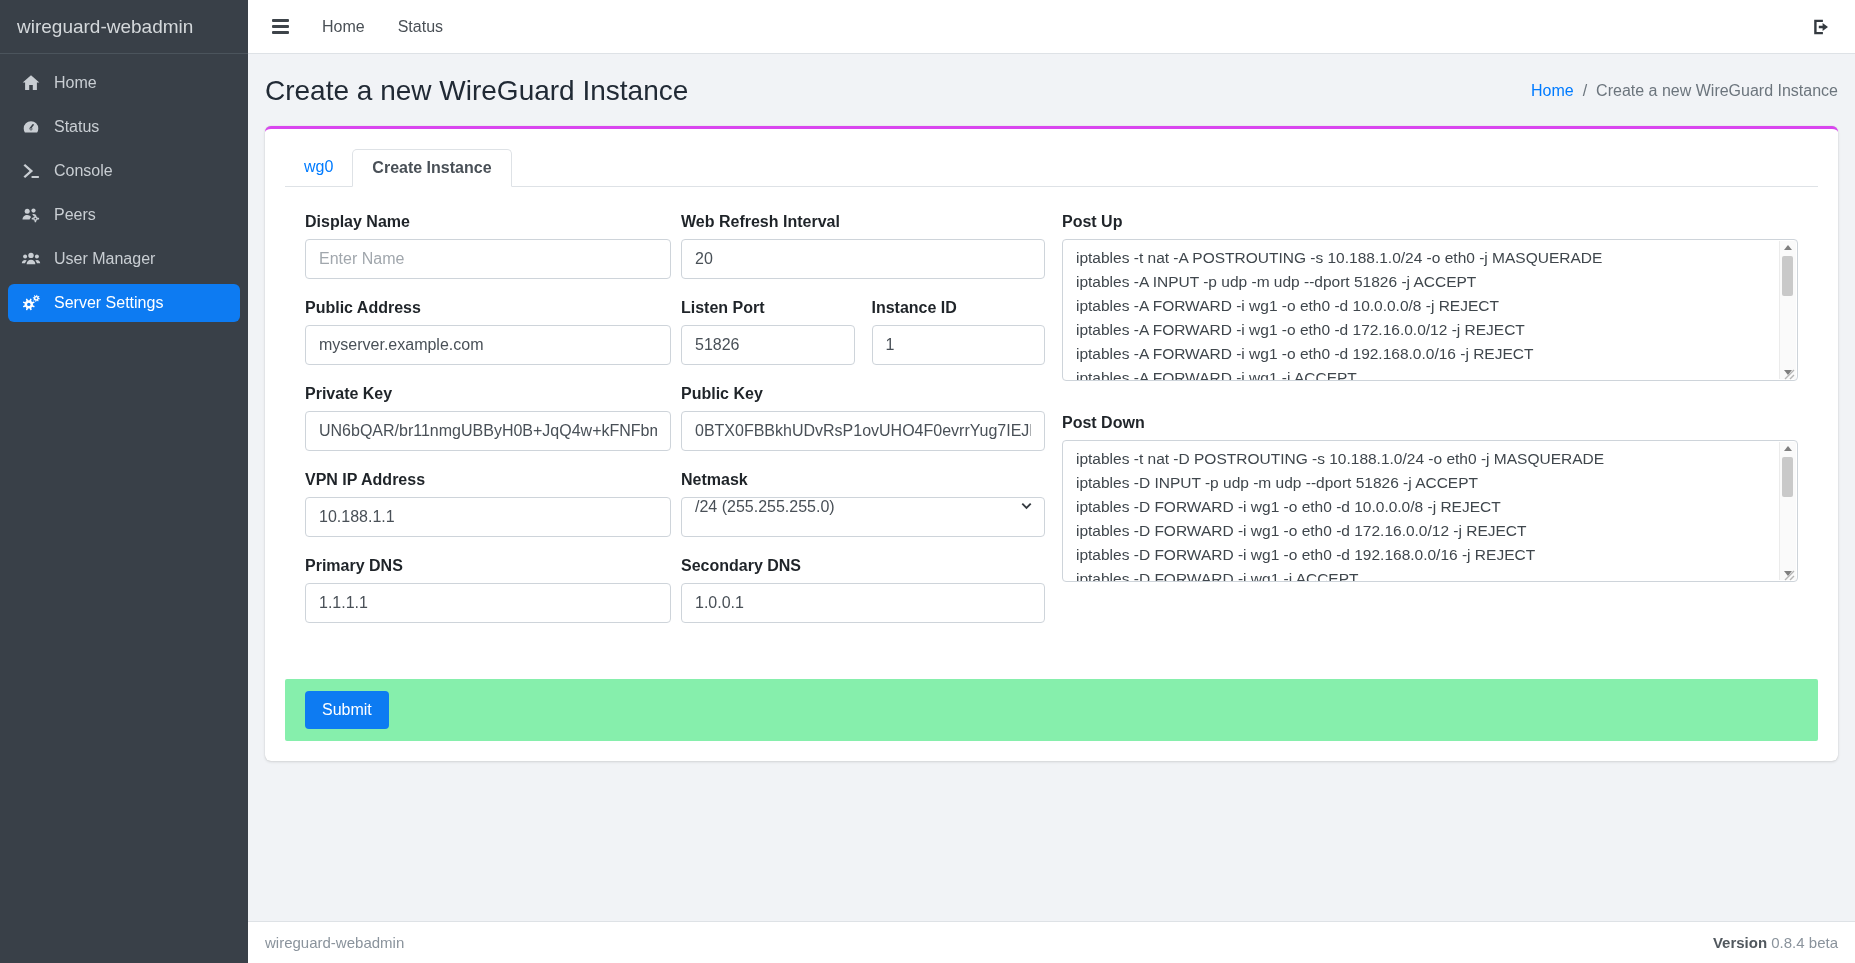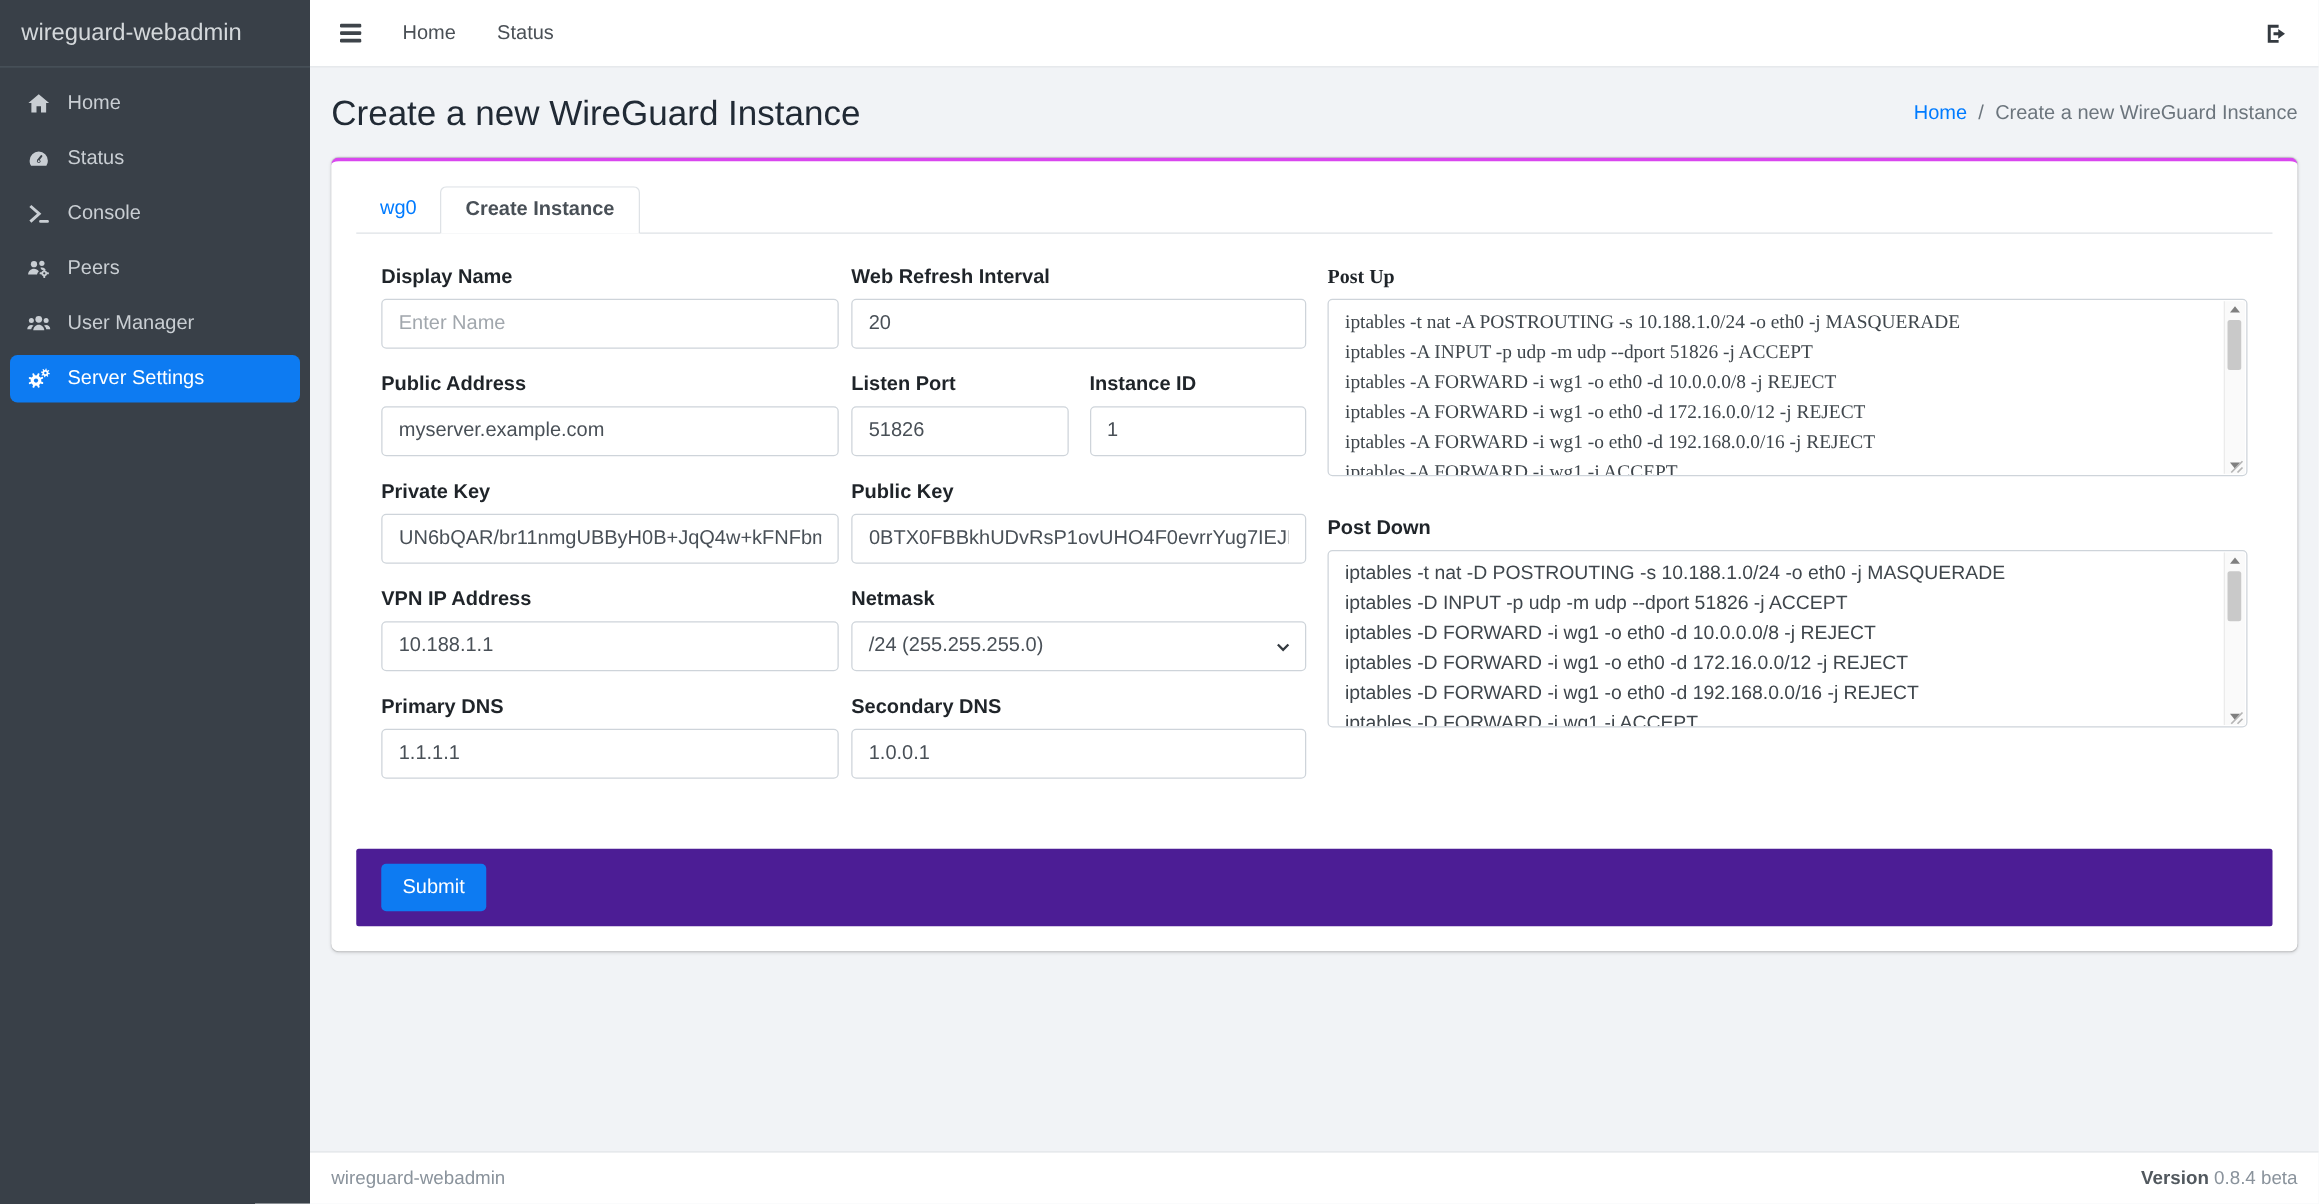--- a/index.html
+++ b/index.html
@@ -44,37 +44,37 @@
   .col2 { width:364px; margin-right:17px; }
   .col3 { flex:1; min-width:0; }
 
   .form-group { margin-bottom:20px; }
   .form-group label { display:block; font-size:16px; font-weight:700; color:#1f2429; margin-bottom:8px; }
   .form-control { width:100%; height:40px; border:1px solid #ced4da; border-radius:4px; padding:0 13px; font-size:16px; color:#495057; background:#fff; font-family:"Liberation Sans", sans-serif; outline:none; }
   .form-control::placeholder { color:#a1a7ad; }
   .split { display:flex; gap:17px; }
   .split .form-group { flex:1; }
 
-  .select-box { position:relative; display:flex; align-items:center; cursor:pointer; }
+  .select-box { position:relative; display:flex; align-items:flex-start; cursor:pointer; }
   .select-box .sel-text { color:#495057; font-size:16px; }
   .select-box svg { position:absolute; right:10px; width:15px; height:15px; stroke:#343a40; stroke-width:2; fill:none; }
 
   
   .tbox { position:relative; height:142px; border:1px solid #ced4da; border-radius:4px; background:#fff; overflow:hidden; }
   .tbox .tcontent { position:absolute; top:0; left:0; right:18px; bottom:0; padding:6px 13px; font-size:15.5px; line-height:24px; color:#3f464c; white-space:pre; overflow:hidden; }
   .rail { position:absolute; top:1px; right:1px; bottom:1px; width:17px; background:#fafafa; border-left:1px solid #ebebeb; display:flex; flex-direction:column; justify-content:space-between; align-items:center; padding:4px 0; }
   .arr { width:0; height:0; border-left:4px solid transparent; border-right:4px solid transparent; }
   .arr.up { border-bottom:5px solid #7f7f7f; }
   .arr.dn { border-top:5px solid #7f7f7f; }
   .thumb { position:absolute; top:16px; right:4px; width:11px; height:40px; background:#c9c9c9; border-radius:2px; }
   .grip { position:absolute; right:2px; bottom:2px; width:12px; height:12px; }
   .grip svg { width:12px; height:12px; stroke:#b5b5b5; stroke-width:1.4; }
-  .pu-group { margin-bottom:33px;font-family:Liberation Serif, serif; }
-
-  .form-footer { margin-top:36px; background:#4c1d95; border-radius:2px; padding:12px 20px; }
+  .pu-group { margin-bottom:33px; }
+
+  .form-footer { margin-top:36px; background:#86efac; border-radius:2px; padding:12px 20px; }
   .btn-primary { background:#0d7bf2; color:#fff; border:none; border-radius:4px; font-size:16px; padding:10px 17px; cursor:pointer; font-family:"Liberation Sans", sans-serif; }
 
   .push { flex:1; }
   .page-footer { height:42px; background:#fff; border-top:1px solid #dee2e6; display:flex; align-items:center; justify-content:space-between; padding:0 17px; font-size:15px; color:#8a939c; flex-shrink:0; }
   .page-footer .ver b { color:#51585e; }
 </style>
 </head>
 <body>
 
 <aside class="sidebar">

